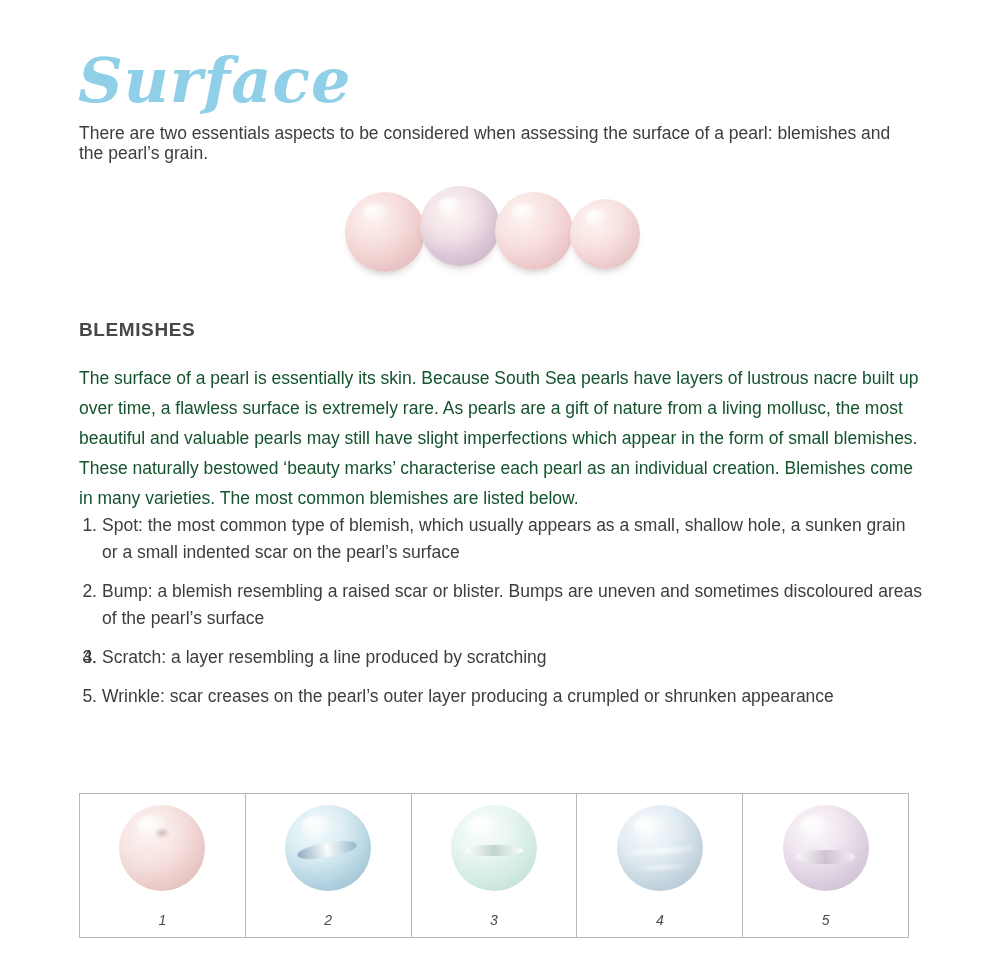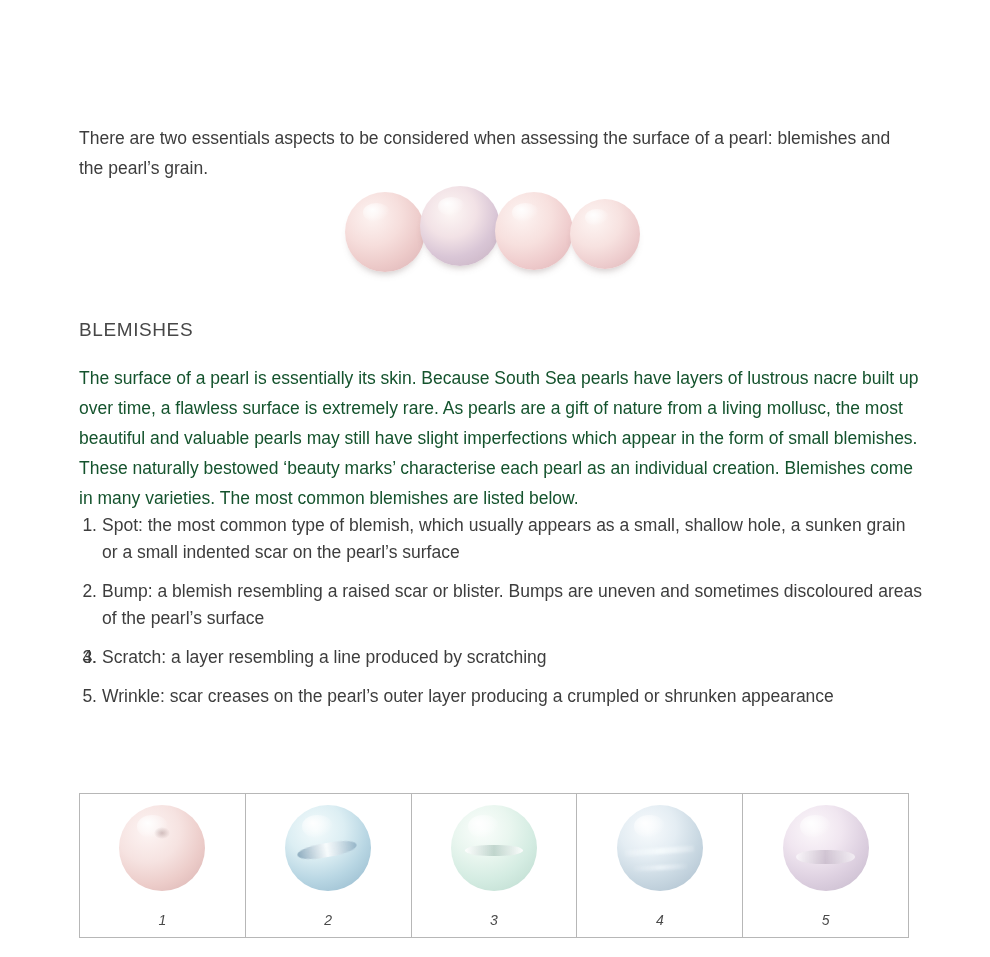--- a/index.html
+++ b/index.html
@@ -36,21 +36,21 @@
     white-space: nowrap;
   }
 
   
   .intro {
     position: absolute;
     left: 79px;
     top: 105px;
     width: 830px;
     font-size: 17.5px;
-    line-height: 30px;
+    line-height: 20px;
     color: #3d3d3d;
   }
 
   
   .pearl-strand {
     position: absolute;
     left: 340px;
     top: 182px;
     width: 315px;
     height: 100px;
@@ -86,21 +86,21 @@
     left: 230px; top: 17px; width: 70px; height: 70px;
     background: radial-gradient(circle at 34% 30%, #fdf5f3 0%, #f7e2e0 40%, #edcccd 68%, #dbb4b6 100%);
   }
 
   
   .section-heading {
     position: absolute;
     left: 79px;
     top: 291px;
     font-size: 19px;
-    font-weight: normal;
+    font-weight: bold;
     letter-spacing: 0.6px;
     color: #474747;
     margin-top: 28px;
   }
 
   
   .body-par {
     position: absolute;
     left: 79px;
     top: 345px;
@@ -225,20 +225,21 @@
     border-radius: 50% / 60%;
     background: linear-gradient(90deg, rgba(255,255,255,0.65), rgba(170,155,175,0.45), rgba(255,255,255,0.6));
     filter: blur(0.7px);
   }
 </style>
 </head>
 <body>
 
 <div class="page">
 
+  <h1 class="title">Surface</h1>
 
   <p class="intro">There are two essentials aspects to be considered when assessing the surface of a pearl: blemishes and the pearl’s grain.</p>
 
   <div class="pearl-strand">
     <div class="p p1"></div>
     <div class="p p2"></div>
     <div class="p p3"></div>
     <div class="p p4"></div>
   </div>
 

